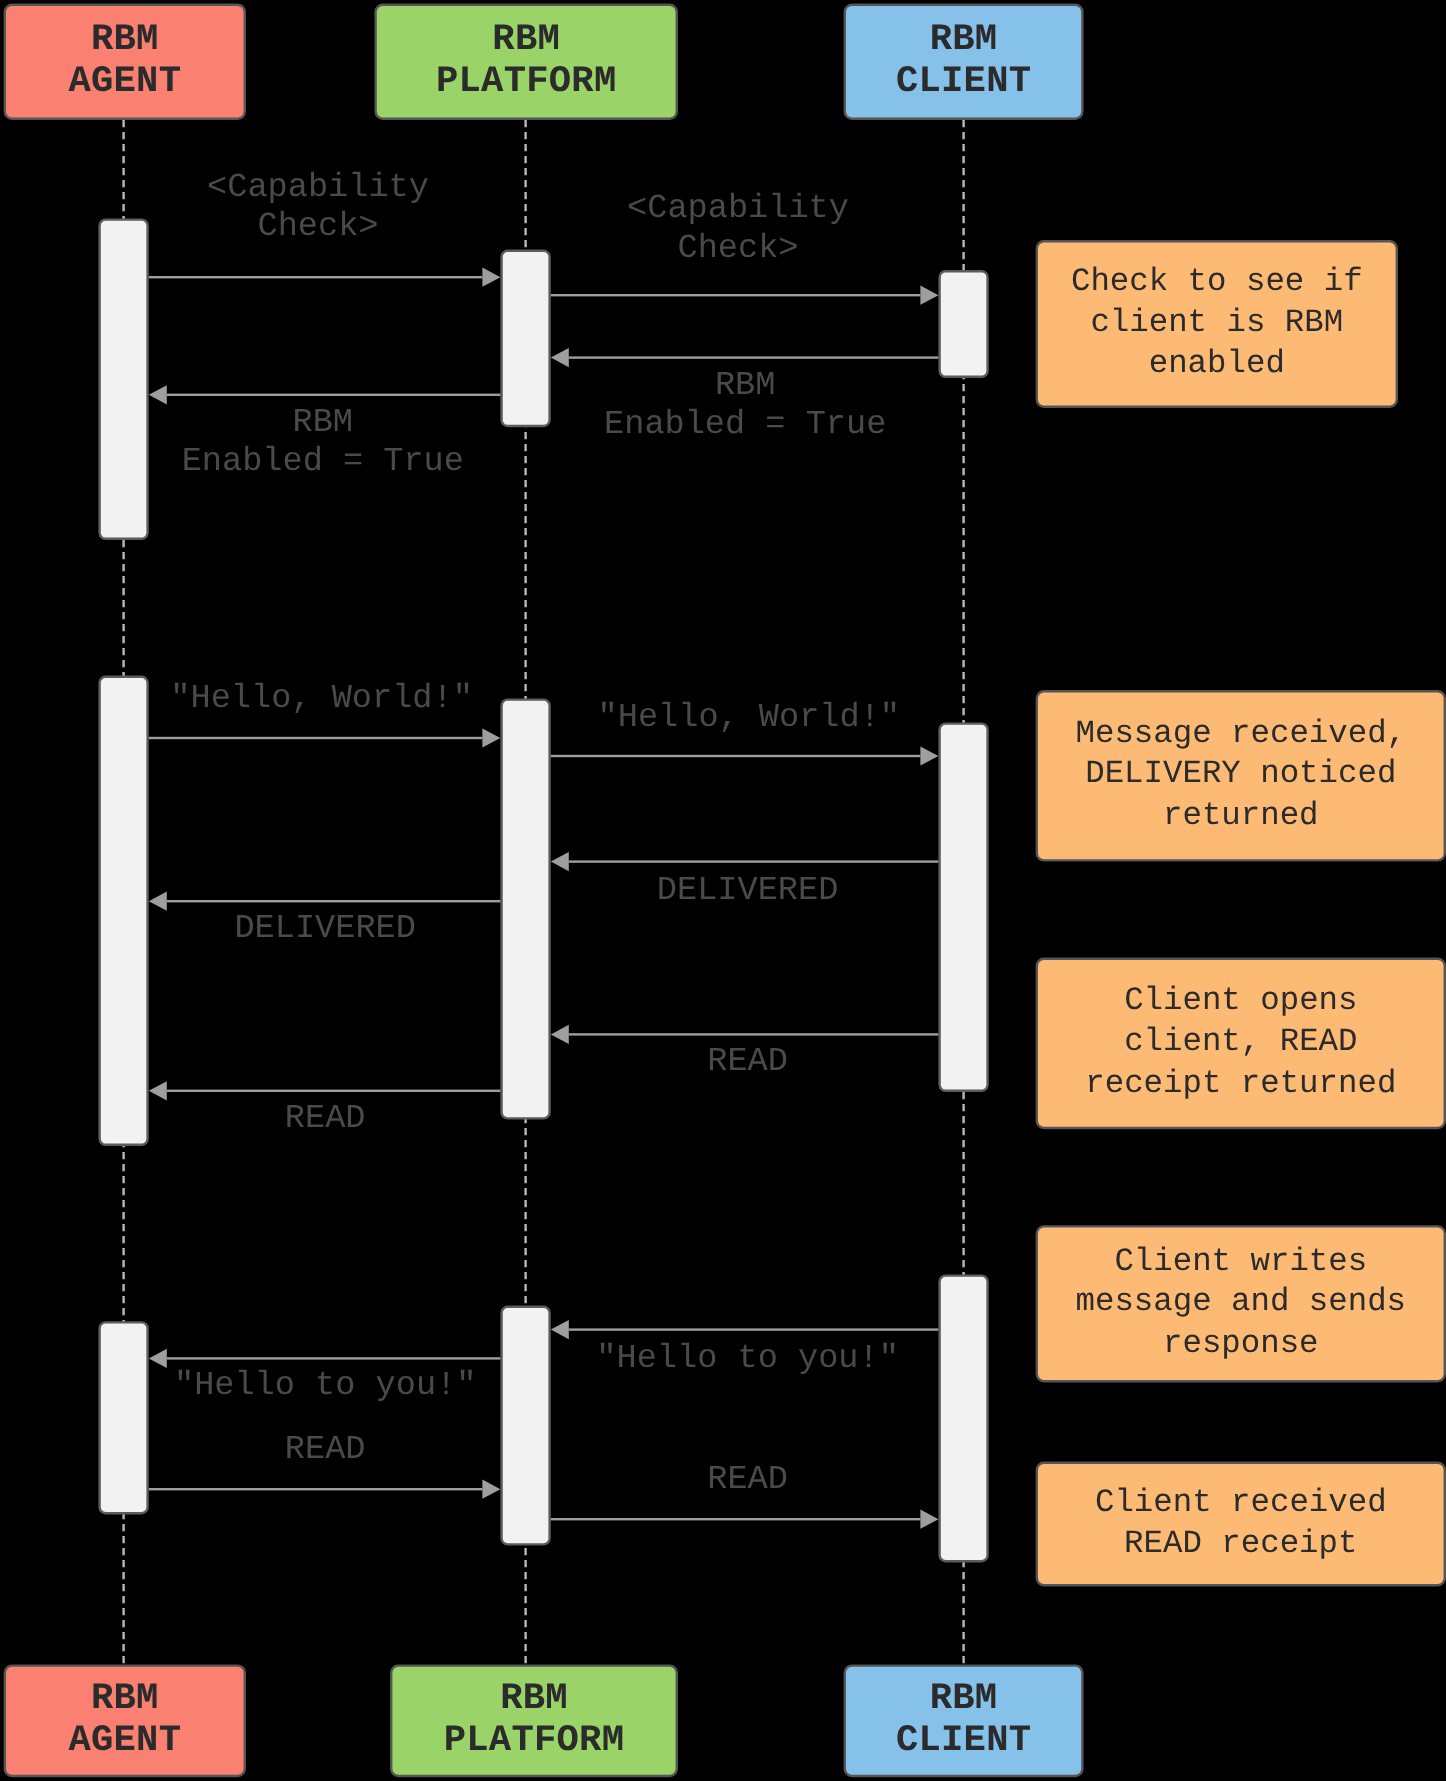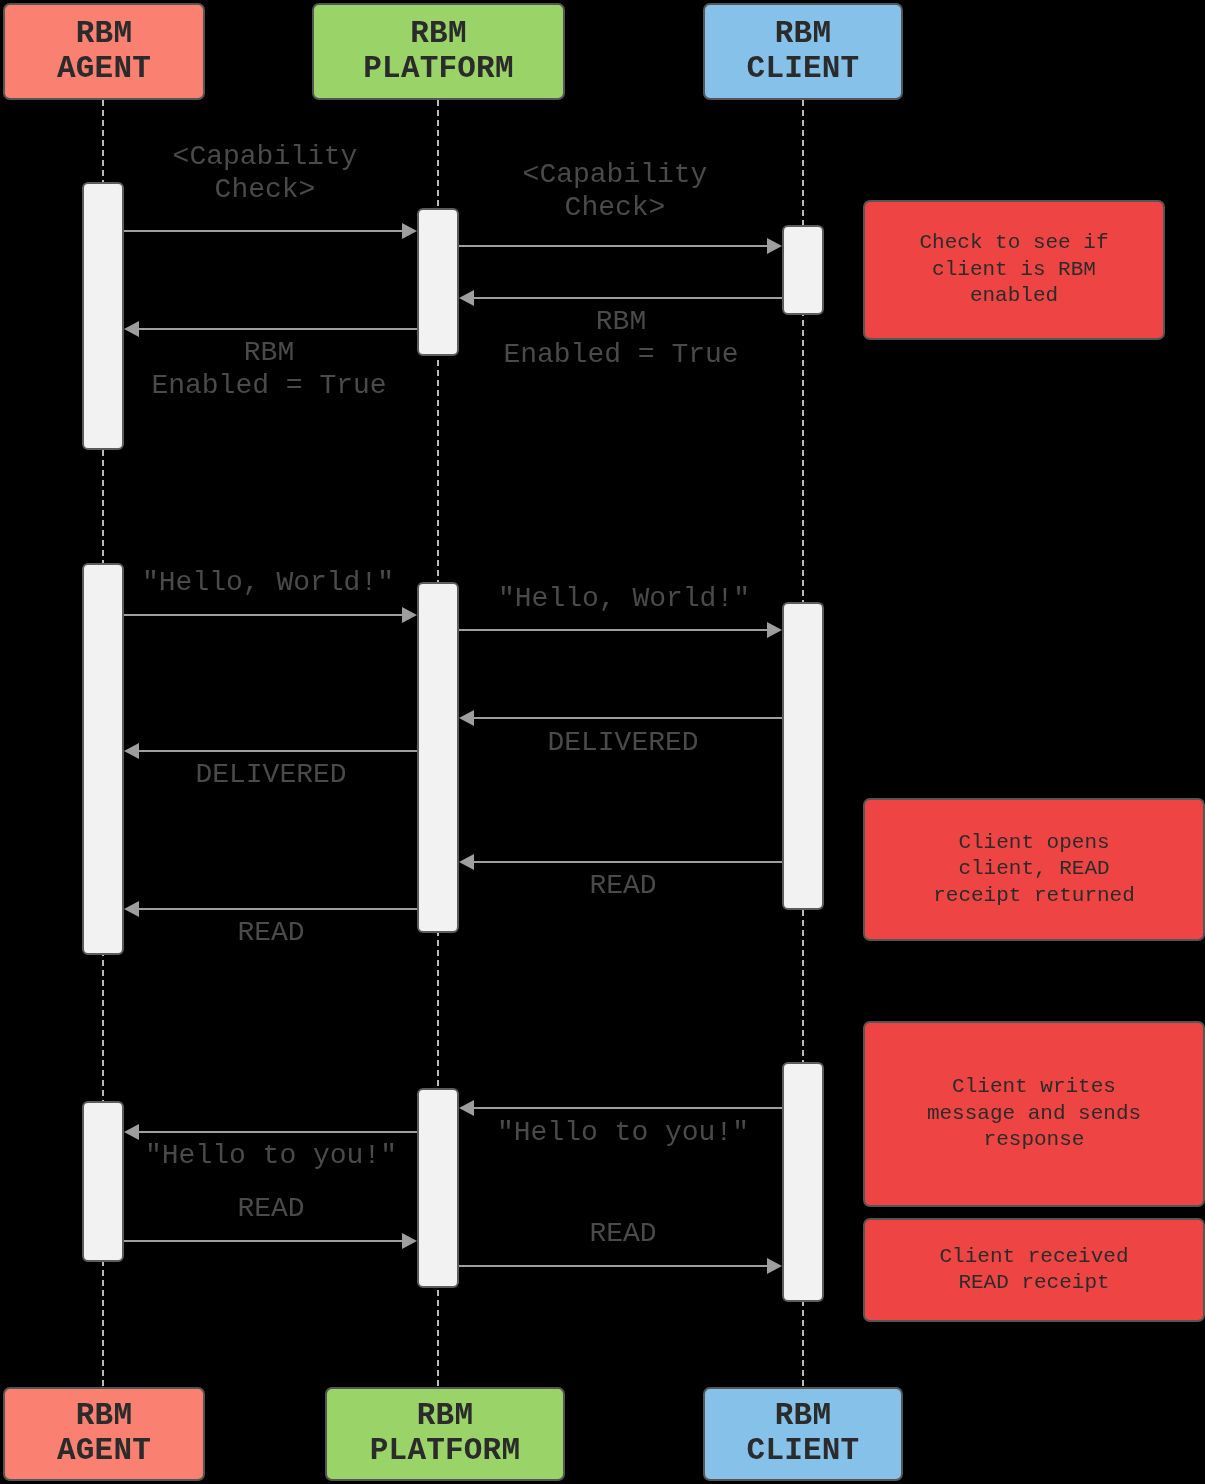--- a/index.html
+++ b/index.html
@@ -74,29 +74,29 @@
     font-size: 28px;
     line-height: 1.18;
     text-align: center;
     white-space: pre-line;
   }
 
   
   .note {
     position: absolute;
     box-sizing: border-box;
-    background: #ef4444;
+    background: #fdba74;
     border: 2px solid #555555;
     border-radius: 7px;
     display: flex;
     align-items: center;
     justify-content: center;
     text-align: center;
     color: #2b2b2b;
-    font-size: 21px;
+    font-size: 27px;
     line-height: 1.26;
     padding: 6px 12px;
     white-space: pre-line;
   }
 </style>
 </head>
 <body>
 
 <div id="canvas">
 
@@ -179,20 +179,23 @@
   <div class="msg-label" style="left:140px; top:758px; width:262px;">DELIVERED</div>
 
   <div class="msg-line" style="left:474px; top:861px; width:308px;"></div>
   <div class="arrow-head left" style="left:459px; top:854px;"></div>
   <div class="msg-label" style="left:494px; top:869px; width:258px;">READ</div>
 
   <div class="msg-line" style="left:139px; top:908px; width:278px;"></div>
   <div class="arrow-head left" style="left:124px; top:901px;"></div>
   <div class="msg-label" style="left:140px; top:916px; width:262px;">READ</div>
 
+  <div class="note" style="left:863px; top:575px; width:342px; height:143px;">Message received,
+DELIVERY noticed
+returned</div>
 
   <div class="note" style="left:863px; top:798px; width:342px; height:143px;">Client opens
 client, READ
 receipt returned</div>
 
   <div class="activation" style="left:82px;  top:1101px; height:161px;"></div>
   <div class="activation" style="left:417px; top:1088px; height:200px;"></div>
   <div class="activation" style="left:782px; top:1062px; height:240px;"></div>
 
   <div class="msg-line" style="left:474px; top:1107px; width:308px;"></div>
@@ -204,20 +207,20 @@
   <div class="msg-label" style="left:140px; top:1139px; width:262px;">"Hello to you!"</div>
 
   <div class="msg-line" style="left:124px; top:1240px; width:278px;"></div>
   <div class="arrow-head right" style="left:402px; top:1233px;"></div>
   <div class="msg-label" style="left:140px; top:1192px; width:262px;">READ</div>
 
   <div class="msg-line" style="left:459px; top:1265px; width:308px;"></div>
   <div class="arrow-head right" style="left:767px; top:1258px;"></div>
   <div class="msg-label" style="left:494px; top:1217px; width:258px;">READ</div>
 
-  <div class="note" style="left:863px; top:1021px; width:342px; height:186px;">Client writes
+  <div class="note" style="left:863px; top:1021px; width:342px; height:131px;">Client writes
 message and sends
 response</div>
 
   <div class="note" style="left:863px; top:1218px; width:342px; height:104px;">Client received
 READ receipt</div>
 
 </div>
 
 </body></html>

